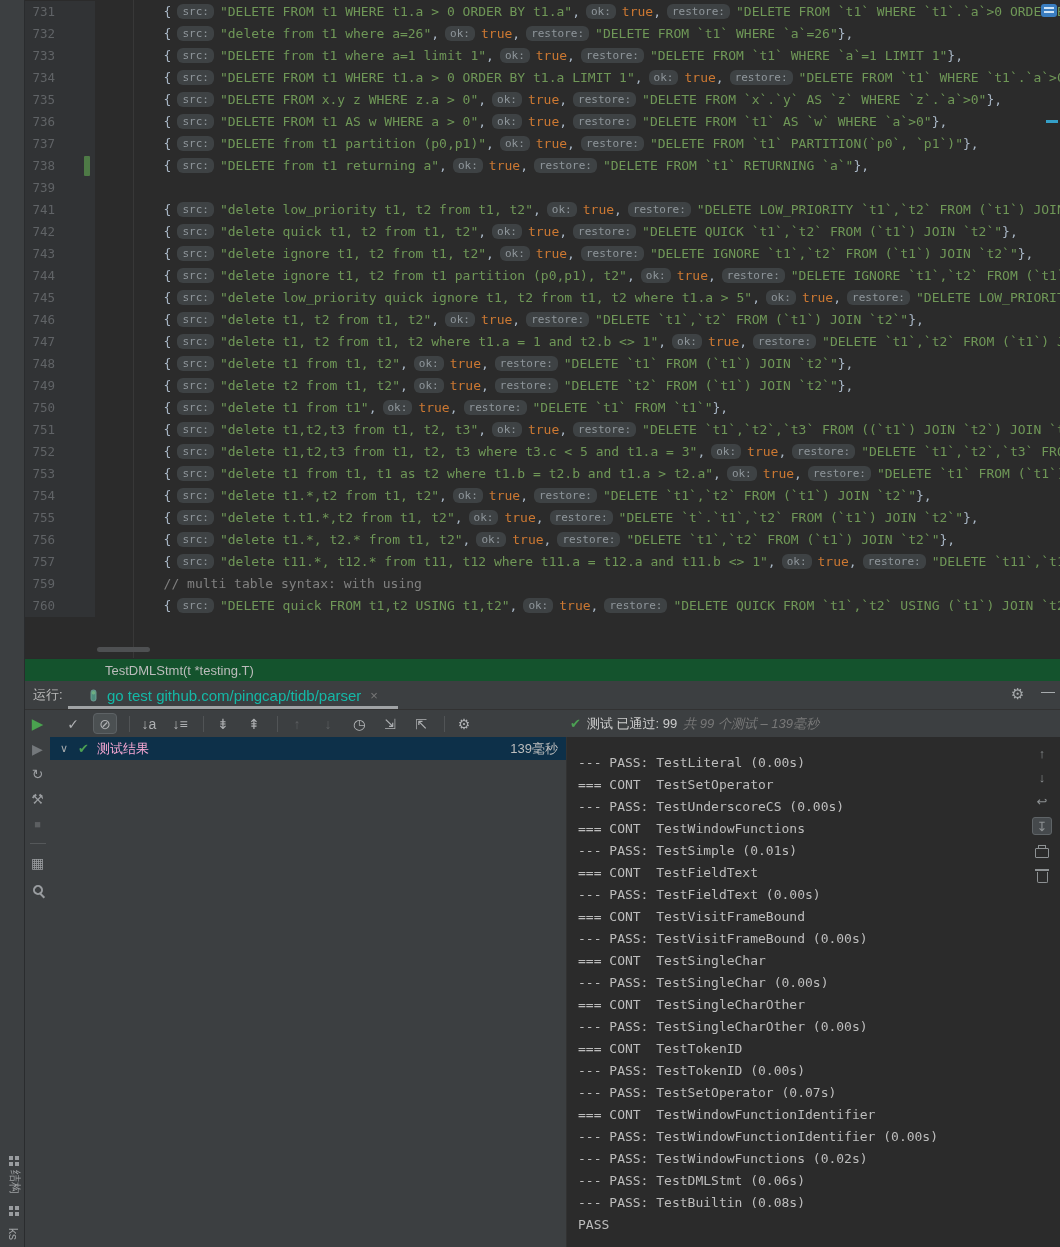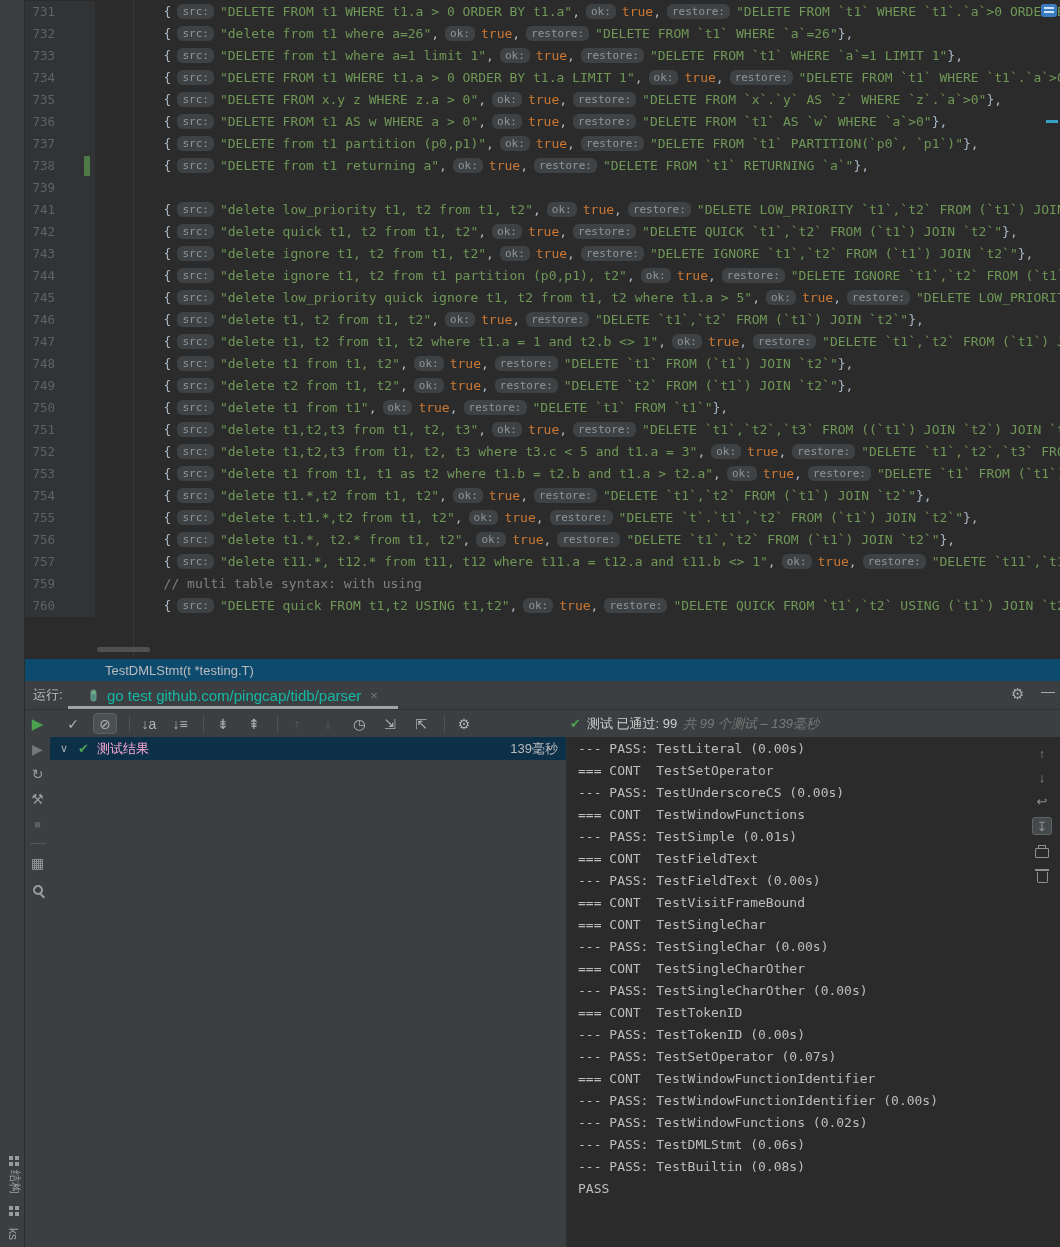--- a/index.html
+++ b/index.html
@@ -22,21 +22,21 @@
   .code .p{color:#a9b7c6;}
   .chip{display:inline-block;background:#3e4244;color:#8f969b;border-radius:6px;font-size:11px;line-height:15px;padding:0 5px;margin:0 6px;vertical-align:1px;}
   .vcs{position:absolute;left:59px;top:1px;width:6px;height:20px;background:#4e7a46;border-radius:1px;}
   .caret{position:absolute;left:6px;top:3px;width:2px;height:16px;background:#c8c8c8;}
   .indent-guide{position:absolute;left:108px;top:0;width:1px;height:658px;background:#383838;}
   .inspect-widget{position:absolute;left:1016px;top:4px;width:16px;height:13px;background:#3a7dc0;border-radius:3px;}
   .inspect-widget::after{content:"";position:absolute;left:3px;top:3px;width:10px;height:2px;background:#cfe3f5;box-shadow:0 4px #cfe3f5;}
   .stripe-mark{position:absolute;left:1021px;top:120px;width:12px;height:3px;background:#35a0c8;}
   .h-scroll{position:absolute;left:72px;top:647px;width:53px;height:5px;background:#4e5052;border-radius:3px;}
   
-  .breadcrumb{position:absolute;left:25px;top:658px;width:1035px;height:23px;background:#0c4a6e;border-top:1px solid #2a2a2a;box-sizing:border-box;line-height:22px;}
+  .breadcrumb{position:absolute;left:25px;top:658px;width:1035px;height:23px;background:#14532d;border-top:1px solid #2a2a2a;box-sizing:border-box;line-height:22px;}
   .breadcrumb span{margin-left:80px;color:#bcbcbc;font-size:13px;}
   
   .run-header{position:absolute;left:25px;top:681px;width:1035px;height:29px;background:#3c3f41;border-bottom:1px solid #323232;box-sizing:border-box;}
   .run-label{position:absolute;left:8px;top:0;line-height:28px;font-size:13px;color:#bbbbbb;}
   .run-tab{position:absolute;left:52px;top:2px;height:24px;display:flex;align-items:center;gap:7px;padding:0 10px;cursor:default;}
   .run-tab .lbl{font-size:15px;color:#14b8a6;}
   .tab-x{color:#787878;font-size:13px;margin-left:2px;}
   .tab-underline{position:absolute;left:43px;top:25px;width:330px;height:3px;background:#a0a3a5;}
   .hdr-gear{position:absolute;left:986px;top:4px;font-size:15px;color:#a7abad;}
   .hdr-min{position:absolute;left:1016px;top:2px;font-size:14px;color:#a7abad;}
@@ -60,21 +60,21 @@
   .st-main{color:#cdcdcd;}
   .st-gray{color:#787878;font-style:italic;}
   
   .tree{position:absolute;left:50px;top:737px;width:516px;height:510px;background:#3c3f41;}
   .tree-row{height:23px;display:flex;align-items:center;background:#0d3049;}
   .chev{color:#a7abad;font-size:11px;margin-left:10px;}
   .row-check{color:#4ca153;font-size:13px;margin-left:10px;}
   .row-label{color:#f9a8d4;font-size:13px;margin-left:8px;}
   .row-dur{margin-left:auto;padding-right:8px;color:#bdbdbd;font-size:13px;text-align:center;}
   
-  .console{position:absolute;left:566px;top:737px;width:494px;height:510px;background:#2b2b2b;border-left:1px solid #323232;box-sizing:border-box;padding-top:1px;}
+  .console{position:absolute;left:566px;top:737px;width:494px;height:510px;background:#2b2b2b;border-left:1px solid #323232;box-sizing:border-box;padding-top:15px;}
   .con-line{height:22px;line-height:22px;padding-left:11px;font-family:"DejaVu Sans Mono","Liberation Mono",monospace;font-size:13px;color:#bdbdbd;white-space:pre;}
   .con-icons{position:absolute;right:8px;top:8px;width:20px;display:flex;flex-direction:column;align-items:center;gap:8px;}
   .ci{width:18px;height:16px;display:flex;align-items:center;justify-content:center;font-size:13px;color:#8d9193;border-radius:3px;}
   .ci.toggled{background:#45494c;border:1px solid #5f6467;}
   .printer{width:12px;height:8px;border:1px solid #8d9193;border-radius:1px;position:relative;margin-top:4px;}
   .printer::before{content:"";position:absolute;left:2px;top:-4px;width:6px;height:3px;border:1px solid #8d9193;border-bottom:none;}
   .trash{width:9px;height:10px;border:1px solid #8d9193;border-top:none;border-radius:0 0 2px 2px;position:relative;margin-top:4px;}
   .trash::before{content:"";position:absolute;top:-3px;left:-3px;width:14px;border-top:2px solid #8d9193;}
 </style>
 </head>
@@ -198,20 +198,21 @@
   <div class="console">
     <div id="con-lines">
         <div class="con-line">--- PASS: TestLiteral (0.00s)</div>
         <div class="con-line">=== CONT  TestSetOperator</div>
         <div class="con-line">--- PASS: TestUnderscoreCS (0.00s)</div>
         <div class="con-line">=== CONT  TestWindowFunctions</div>
         <div class="con-line">--- PASS: TestSimple (0.01s)</div>
         <div class="con-line">=== CONT  TestFieldText</div>
         <div class="con-line">--- PASS: TestFieldText (0.00s)</div>
         <div class="con-line">=== CONT  TestVisitFrameBound</div>
+        <div class="con-line">--- PASS: TestVisitFrameBound (0.00s)</div>
         <div class="con-line">=== CONT  TestSingleChar</div>
         <div class="con-line">--- PASS: TestSingleChar (0.00s)</div>
         <div class="con-line">=== CONT  TestSingleCharOther</div>
         <div class="con-line">--- PASS: TestSingleCharOther (0.00s)</div>
         <div class="con-line">=== CONT  TestTokenID</div>
         <div class="con-line">--- PASS: TestTokenID (0.00s)</div>
         <div class="con-line">--- PASS: TestSetOperator (0.07s)</div>
         <div class="con-line">=== CONT  TestWindowFunctionIdentifier</div>
         <div class="con-line">--- PASS: TestWindowFunctionIdentifier (0.00s)</div>
         <div class="con-line">--- PASS: TestWindowFunctions (0.02s)</div>

